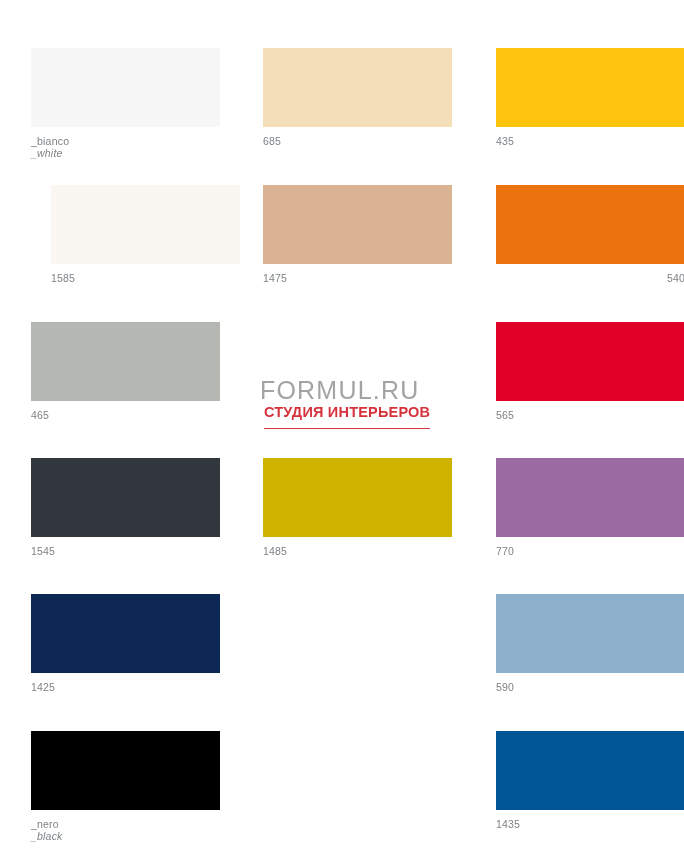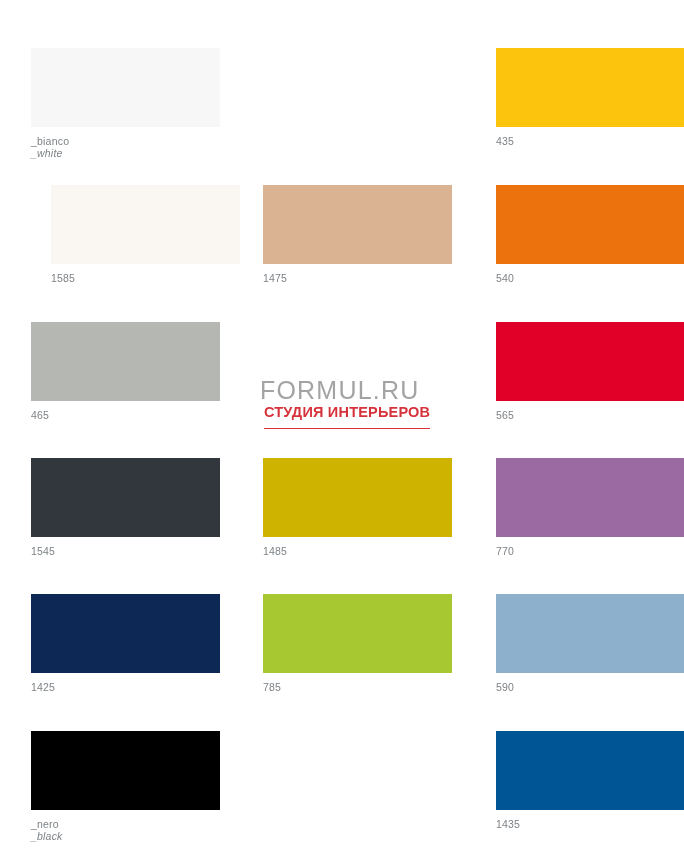--- a/index.html
+++ b/index.html
@@ -81,33 +81,37 @@
   }
 </style>
 </head>
 <body>
 
 <div class="palette" id="palette">
     <div class="swatch-cell" style="left: 15px; top: 48px;">
       <div class="swatch-chip" style="background: rgb(247, 247, 247);"></div>
       <div class="swatch-label"><span class="code">_bianco</span><span class="name-en">_white</span></div>
     </div>
+    <div class="swatch-cell" style="left: 247px; top: 48px;">
+      <div class="swatch-chip" style="background: rgb(245, 223, 185);"></div>
+      <div class="swatch-label"><span class="code">685</span></div>
+    </div>
     <div class="swatch-cell" style="left: 480px; top: 48px;">
       <div class="swatch-chip" style="background: rgb(252, 196, 13);"></div>
       <div class="swatch-label"><span class="code">435</span></div>
     </div>
     <div class="swatch-cell" style="left: 15px; top: 185px; margin-left: 20px;">
       <div class="swatch-chip" style="background: rgb(250, 247, 242);"></div>
       <div class="swatch-label"><span class="code">1585</span></div>
     </div>
     <div class="swatch-cell" style="left: 247px; top: 185px;">
       <div class="swatch-chip" style="background: rgb(217, 179, 146);"></div>
       <div class="swatch-label"><span class="code">1475</span></div>
     </div>
-    <div class="swatch-cell" style="left: 480px; top: 185px;">
+    <div class="swatch-cell" style="left: 480px; top: 185px; text-align: right;">
       <div class="swatch-chip" style="background: rgb(235, 114, 12);"></div>
       <div class="swatch-label"><span class="code">540</span></div>
     </div>
     <div class="swatch-cell" style="left: 15px; top: 322px;">
       <div class="swatch-chip" style="background: rgb(181, 184, 178);"></div>
       <div class="swatch-label"><span class="code">465</span></div>
     </div>
     <div class="swatch-cell" style="left: 480px; top: 322px;">
       <div class="swatch-chip" style="background: rgb(224, 0, 40);"></div>
       <div class="swatch-label"><span class="code">565</span></div>
@@ -121,24 +125,20 @@
       <div class="swatch-label"><span class="code">1485</span></div>
     </div>
     <div class="swatch-cell" style="left: 480px; top: 458px;">
       <div class="swatch-chip" style="background: rgb(155, 106, 163);"></div>
       <div class="swatch-label"><span class="code">770</span></div>
     </div>
     <div class="swatch-cell" style="left: 15px; top: 594px;">
       <div class="swatch-chip" style="background: rgb(13, 40, 85);"></div>
       <div class="swatch-label"><span class="code">1425</span></div>
     </div>
-    <div class="swatch-cell" style="left: 247px; top: 594px;">
-      <div class="swatch-chip" style="background: rgb(168, 200, 50);"></div>
-      <div class="swatch-label"><span class="code">785</span></div>
-    </div>
     <div class="swatch-cell" style="left: 480px; top: 594px;">
       <div class="swatch-chip" style="background: rgb(141, 176, 204);"></div>
       <div class="swatch-label"><span class="code">590</span></div>
     </div>
     <div class="swatch-cell" style="left: 15px; top: 731px;">
       <div class="swatch-chip" style="background: rgb(0, 0, 0);"></div>
       <div class="swatch-label"><span class="code">_nero</span><span class="name-en">_black</span></div>
     </div>
     <div class="swatch-cell" style="left: 480px; top: 731px;">
       <div class="swatch-chip" style="background: rgb(0, 86, 148);"></div>

